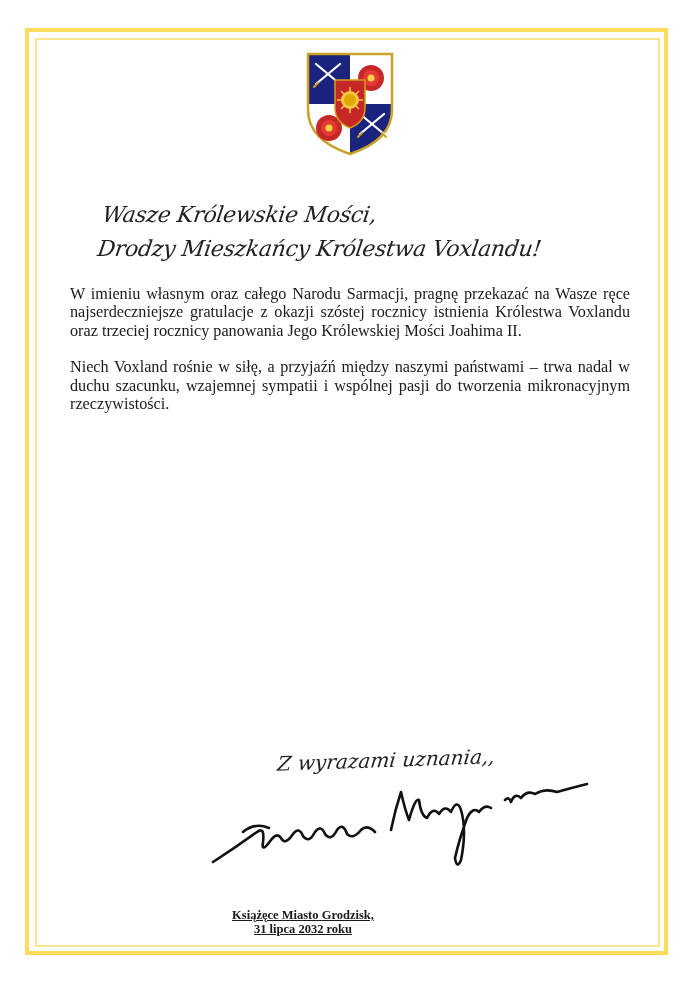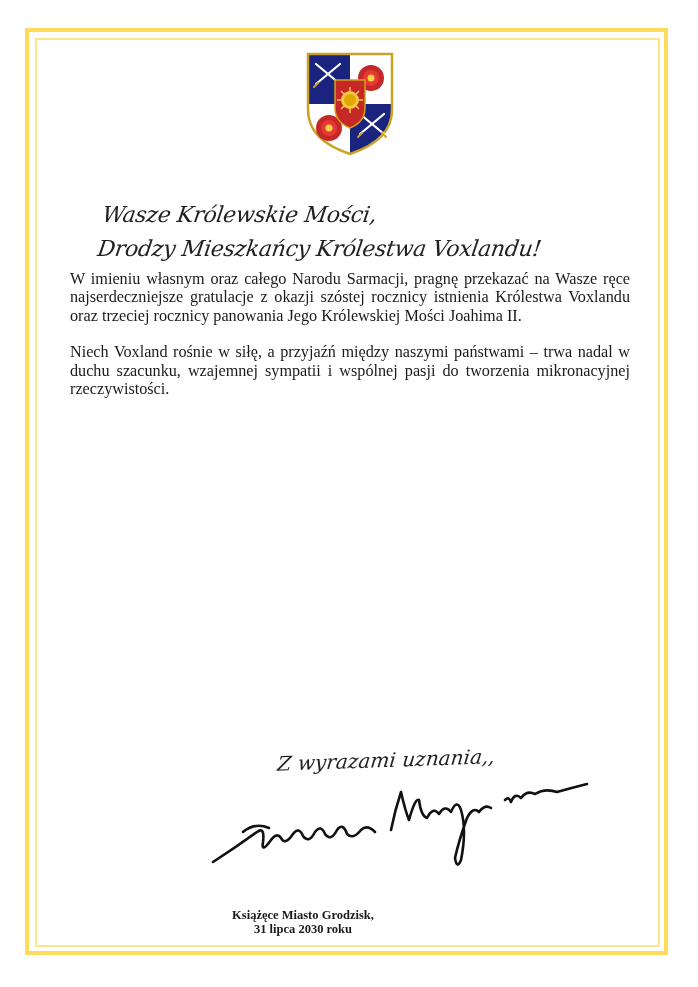--- a/index.html
+++ b/index.html
@@ -2,25 +2,25 @@
 <html><head>
 <meta charset="utf-8">
 <style>
   html, body { margin:0; padding:0; background:#ffffff; }
   body { width:698px; height:987px; position:relative; overflow:hidden; font-family:"Liberation Serif", "DejaVu Serif", serif; color:#1a1a1a; }
   .frame-outer { position:absolute; left:25px; top:28px; width:643px; height:927px; border:4px solid #fcdc5a; box-sizing:border-box; }
   .frame-inner { position:absolute; left:35px; top:38px; width:625px; height:909px; border:2px solid #fde68a; box-sizing:border-box; }
   .crest { position:absolute; left:304px; top:50px; width:92px; height:106px; }
   .salutation { position:absolute; left:100px; top:198px; font-family:"DejaVu Serif", serif; font-style:italic; font-size:22px; line-height:34px; color:#222; letter-spacing:-0.3px; transform:skewX(-8deg); }
   .salutation div { white-space:nowrap; }
-  .body-text { position:absolute; left:70px; top:270px; width:560px; font-size:16.2px; line-height:18.3px; text-align:justify; }
+  .body-text { position:absolute; left:70px; top:285px; width:560px; font-size:16.2px; line-height:18.3px; text-align:justify; }
   .body-text p { margin:0 0 18.5px 0; }
   .closing { position:absolute; left:278px; top:748px; font-family:"DejaVu Serif", serif; font-style:italic; font-size:20px; color:#222; transform:skewX(-8deg) rotate(-2deg); white-space:nowrap; }
   .signature { position:absolute; left:205px; top:770px; width:390px; height:110px; }
-  .place-date { position:absolute; left:0; top:908px; width:606px; text-align:center; font-weight:bold; font-size:12.5px; line-height:14px; }
+  .place-date { position:absolute; left:0; top:908px; width:606px; text-align:center; font-weight:bold; font-size:12.5px; line-height:14px;text-decoration:underline; }
 </style>
 </head>
 <body>
 
 <div class="frame-outer"></div>
 <div class="frame-inner"></div>
 
 <svg class="crest" viewBox="0 0 92 106">
   <defs>
     <clipPath id="shieldClip">
@@ -68,28 +68,28 @@
   </g>
 </svg>
 
 <div class="salutation">
   <div>Wasze Królewskie Mości,</div>
   <div>Drodzy Mieszkańcy Królestwa Voxlandu!</div>
 </div>
 
 <div class="body-text">
   <p>W imieniu własnym oraz całego Narodu Sarmacji, pragnę przekazać na Wasze ręce najserdeczniejsze gratulacje z okazji szóstej rocznicy istnienia Królestwa Voxlandu oraz trzeciej rocznicy panowania Jego Królewskiej Mości Joahima II.</p>
-  <p>Niech Voxland rośnie w siłę, a przyjaźń między naszymi państwami – trwa nadal w duchu szacunku, wzajemnej sympatii i wspólnej pasji do tworzenia mikronacyjnej rzeczywistości.</p>
+  <p>Niech Voxland rośnie w siłę, a przyjaźń między naszymi państwami – trwa nadal w duchu szacunku, wzajemnej sympatii i wspólnej pasji do tworzenia mikronacyjnym rzeczywistości.</p>
 </div>
 
 <div class="closing">Z wyrazami uznania,,</div>
 
 <svg class="signature" viewBox="0 0 390 110" fill="none" stroke="#111" stroke-width="2.6" stroke-linecap="round" stroke-linejoin="round">
   <path d="M8 92 Q30 78 52 62 Q60 56 58 72 Q56 84 66 70 Q72 62 76 68 Q80 76 88 64 Q94 56 98 66 Q104 74 110 62 Q116 54 120 64 Q126 72 132 60 Q138 52 142 64 Q148 70 156 60 Q162 54 170 62"></path>
   <path d="M38 62 Q50 52 64 58"></path>
   <path d="M186 60 Q190 40 196 22 Q200 40 204 50 Q210 28 214 30 Q216 46 222 48 Q228 36 234 44 Q240 34 246 42 Q252 28 256 40 Q262 60 256 90 Q252 100 250 88 Q254 70 262 48 Q268 36 274 42 Q280 34 286 38"></path>
   <path d="M300 30 Q304 26 306 32 Q310 22 316 28 Q322 20 330 24 Q340 18 352 22 Q366 18 382 14"></path>
 </svg>
 
 <div class="place-date">
   <div>Książęce Miasto Grodzisk,</div>
-  <div>31 lipca 2030 roku</div>
+  <div>31 lipca 2032 roku</div>
 </div>
 
 </body></html>

